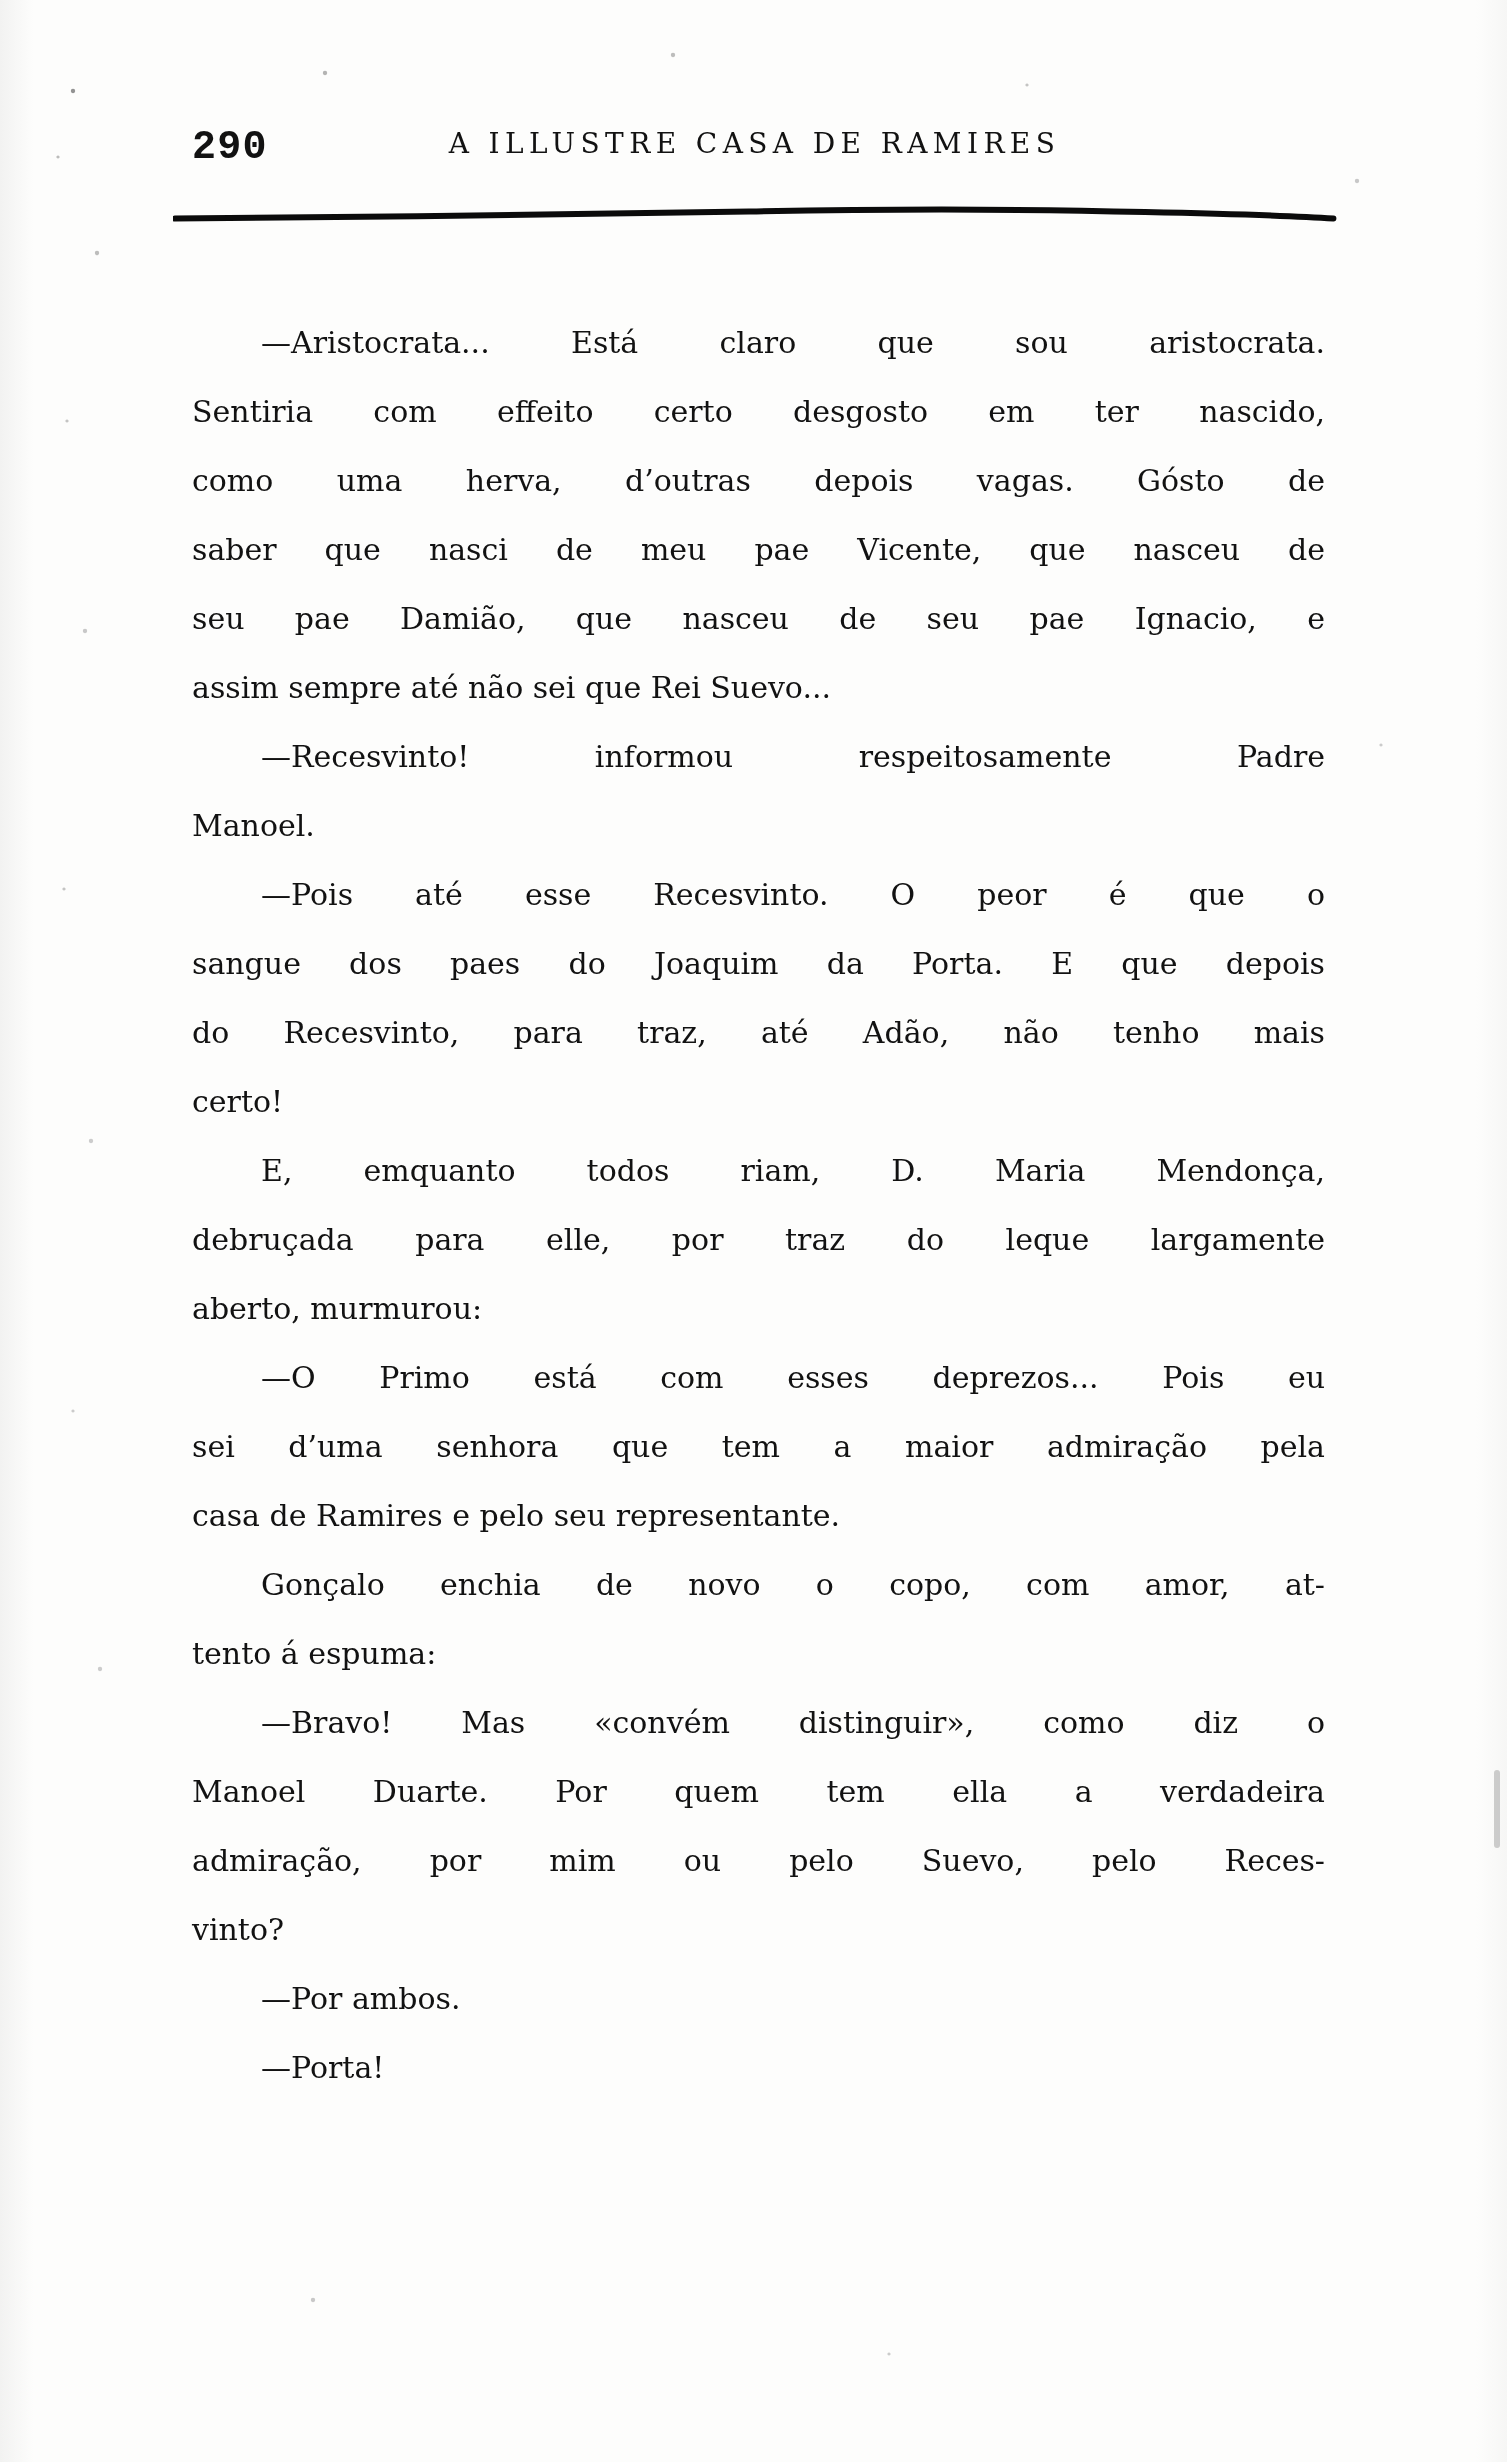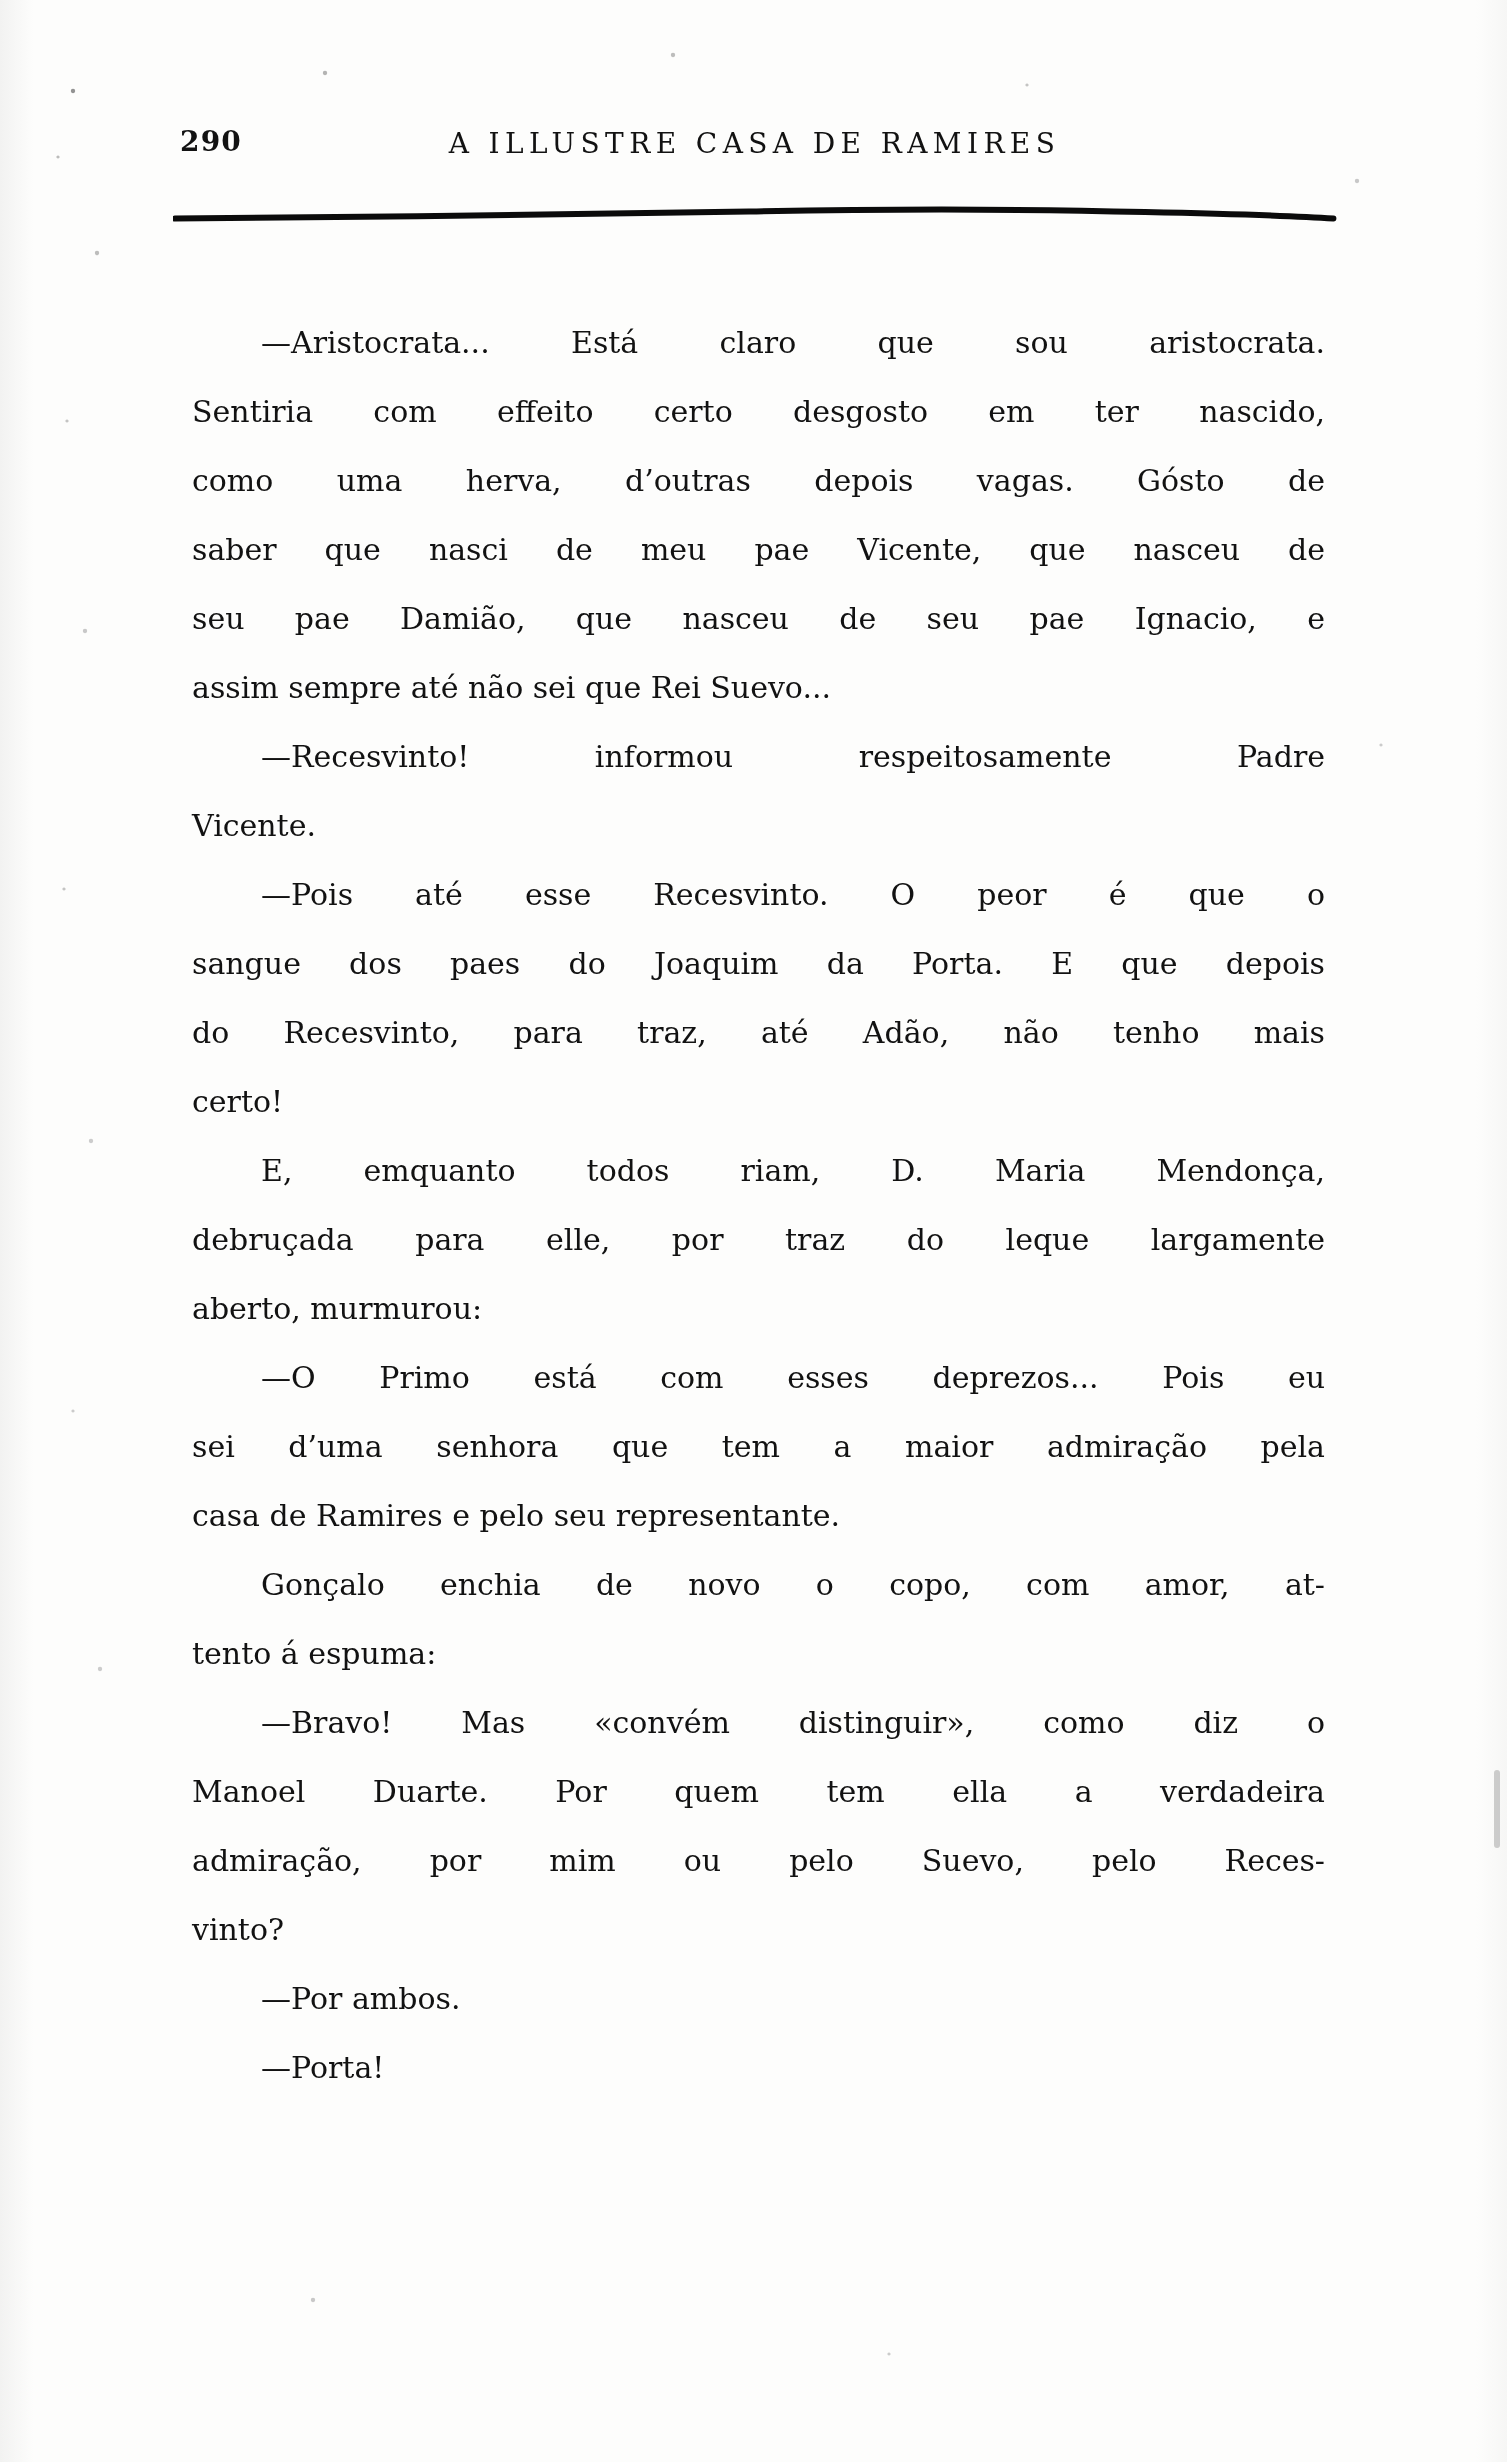--- a/index.html
+++ b/index.html
@@ -21,25 +21,26 @@
   
   .header {
     position: absolute;
     left: 177px;
     top: 125px;
     width: 1155px;
     height: 42px;
   }
   .page-number {
     position: absolute;
-    left: 3px;
+    left: 15px;
     top: 0;
-    font-size: 28px;
+    font-size: 40px;
     font-weight: bold;
     letter-spacing: 1.2px;
+    font-family: Liberation Mono, monospace;
   }
   .running-title {
     position: absolute;
     left: 0;
     right: 0;
     top: 2.4px;
     text-align: center;
     font-size: 28px;
     font-weight: normal;
     letter-spacing: 5.4px;
@@ -131,21 +132,21 @@
     <div class="paragraph">
       <div class="line first just">—Aristocrata... Está claro que sou aristocrata.</div>
       <div class="line just">Sentiria com effeito certo desgosto em ter nascido,</div>
       <div class="line just">como uma herva, d’outras depois vagas. Gósto de</div>
       <div class="line just">saber que nasci de meu pae Vicente, que nasceu de</div>
       <div class="line just">seu pae Damião, que nasceu de seu pae Ignacio, e</div>
       <div class="line">assim sempre até não sei que Rei Suevo...</div>
     </div>
     <div class="paragraph">
       <div class="line first just">—Recesvinto! informou respeitosamente Padre</div>
-      <div class="line">Vicente.</div>
+      <div class="line">Manoel.</div>
     </div>
     <div class="paragraph">
       <div class="line first just">—Pois até esse Recesvinto. O peor é que o</div>
       <div class="line just">sangue dos paes do Joaquim da Porta. E que depois</div>
       <div class="line just">do Recesvinto, para traz, até Adão, não tenho mais</div>
       <div class="line">certo!</div>
     </div>
     <div class="paragraph">
       <div class="line first just">E, emquanto todos riam, D. Maria Mendonça,</div>
       <div class="line just">debruçada para elle, por traz do leque largamente</div>

